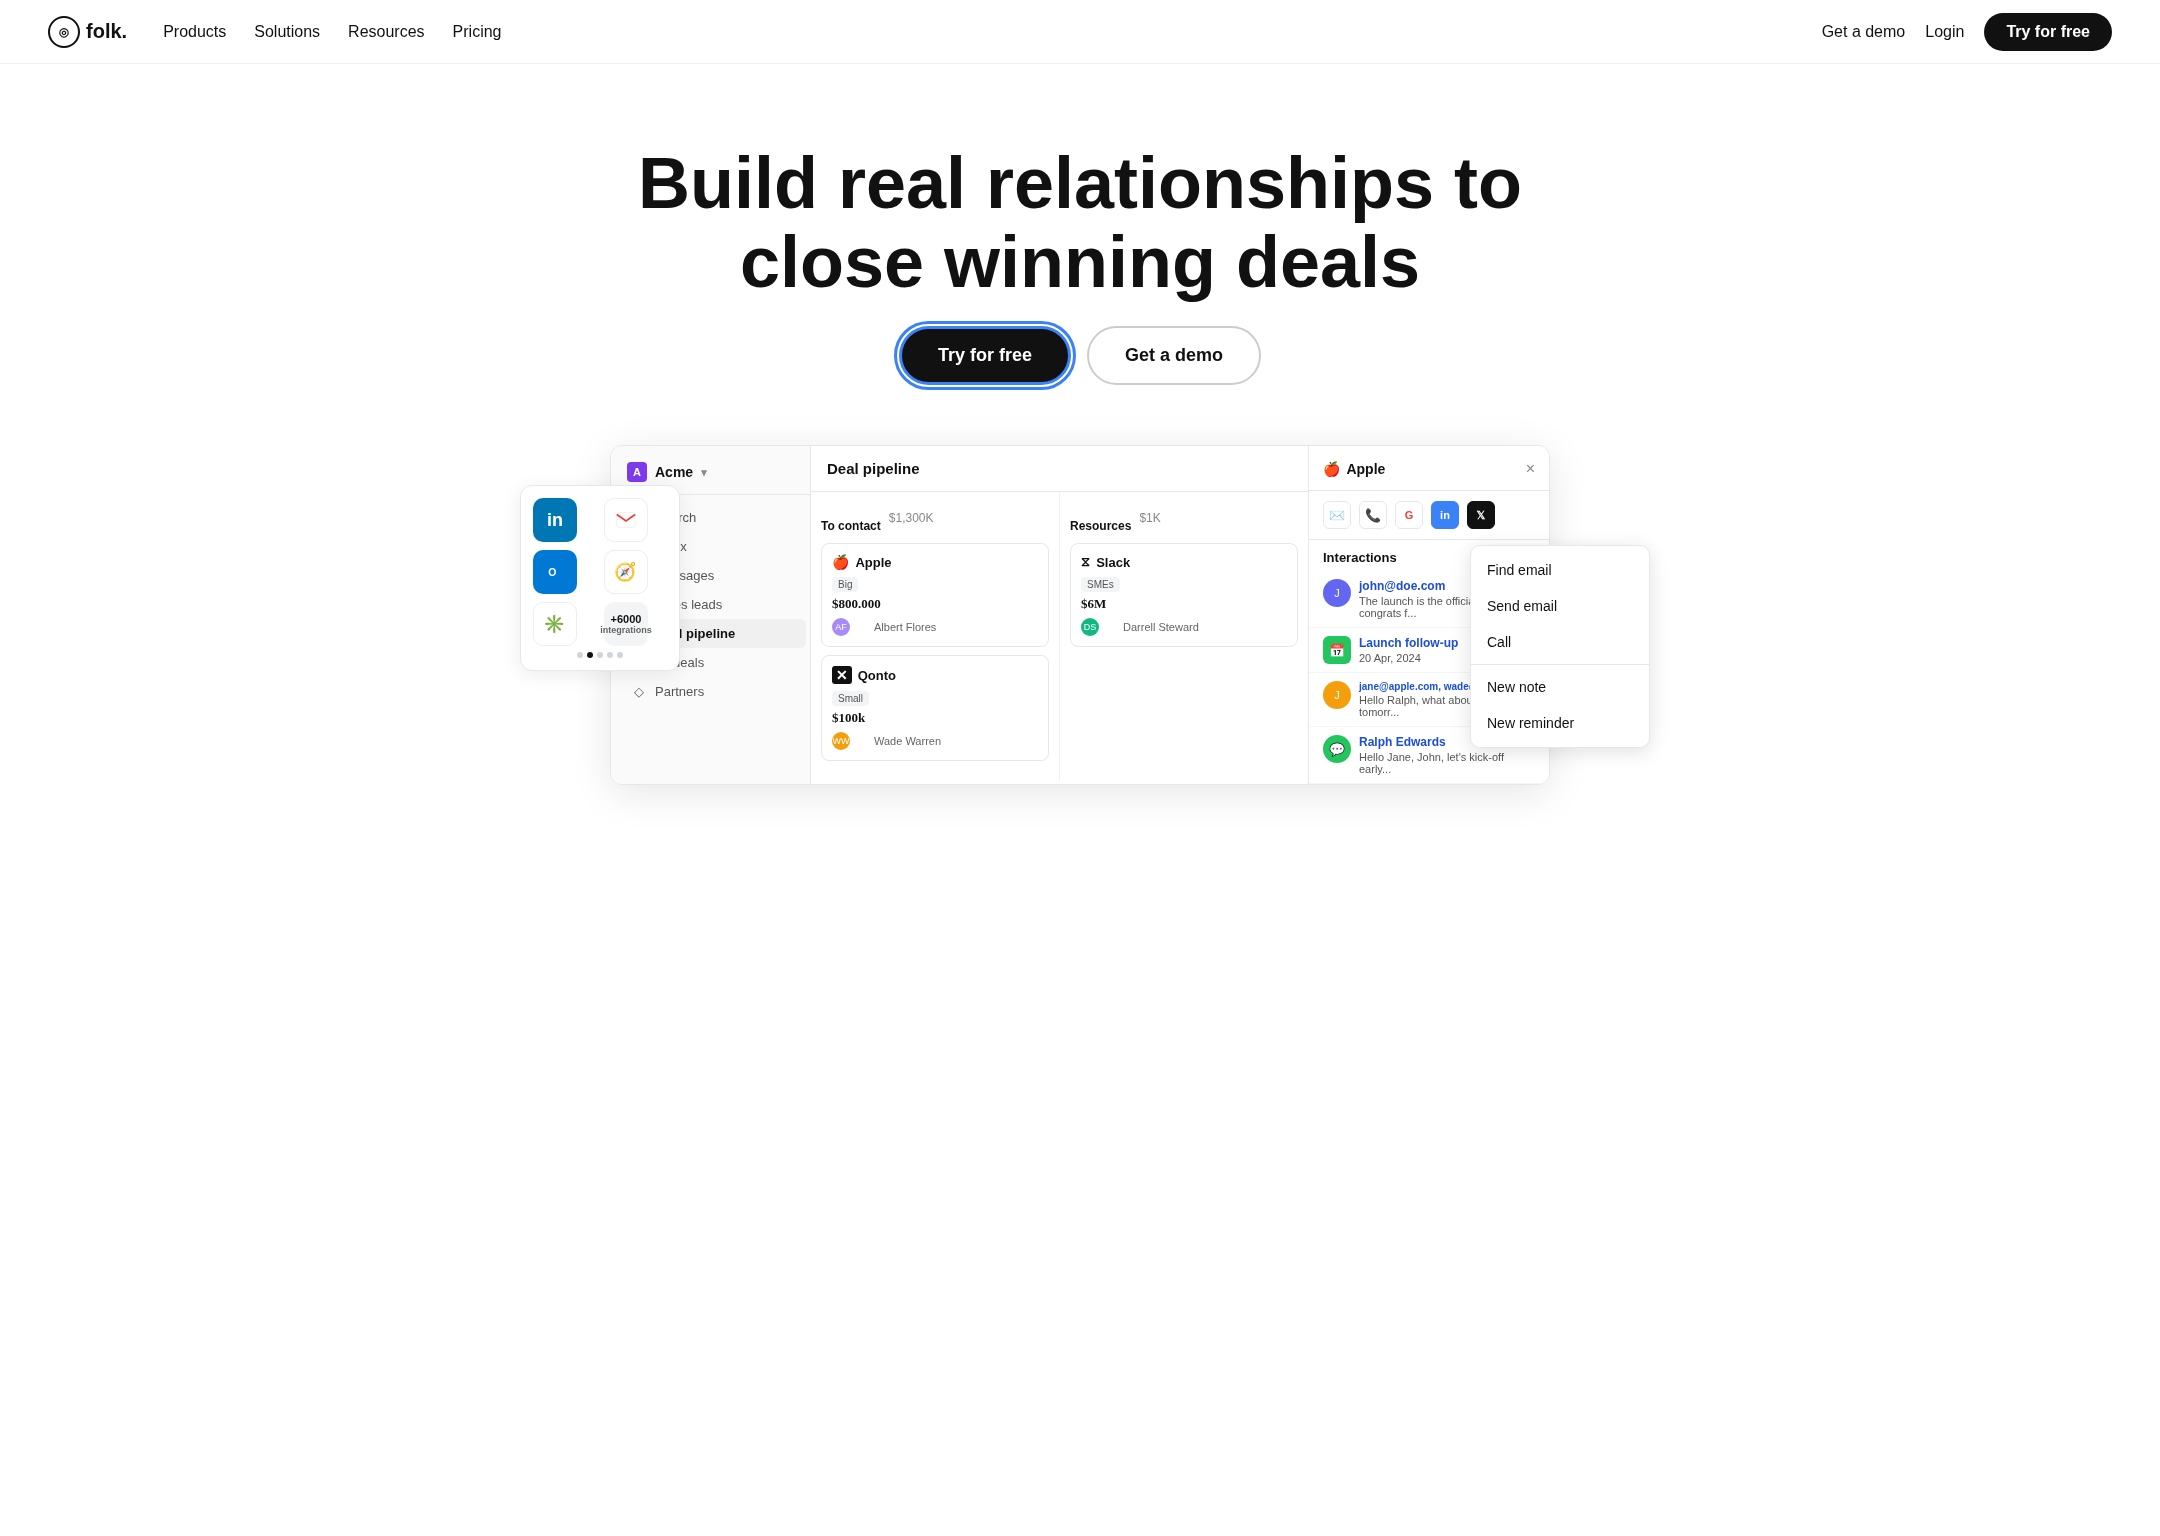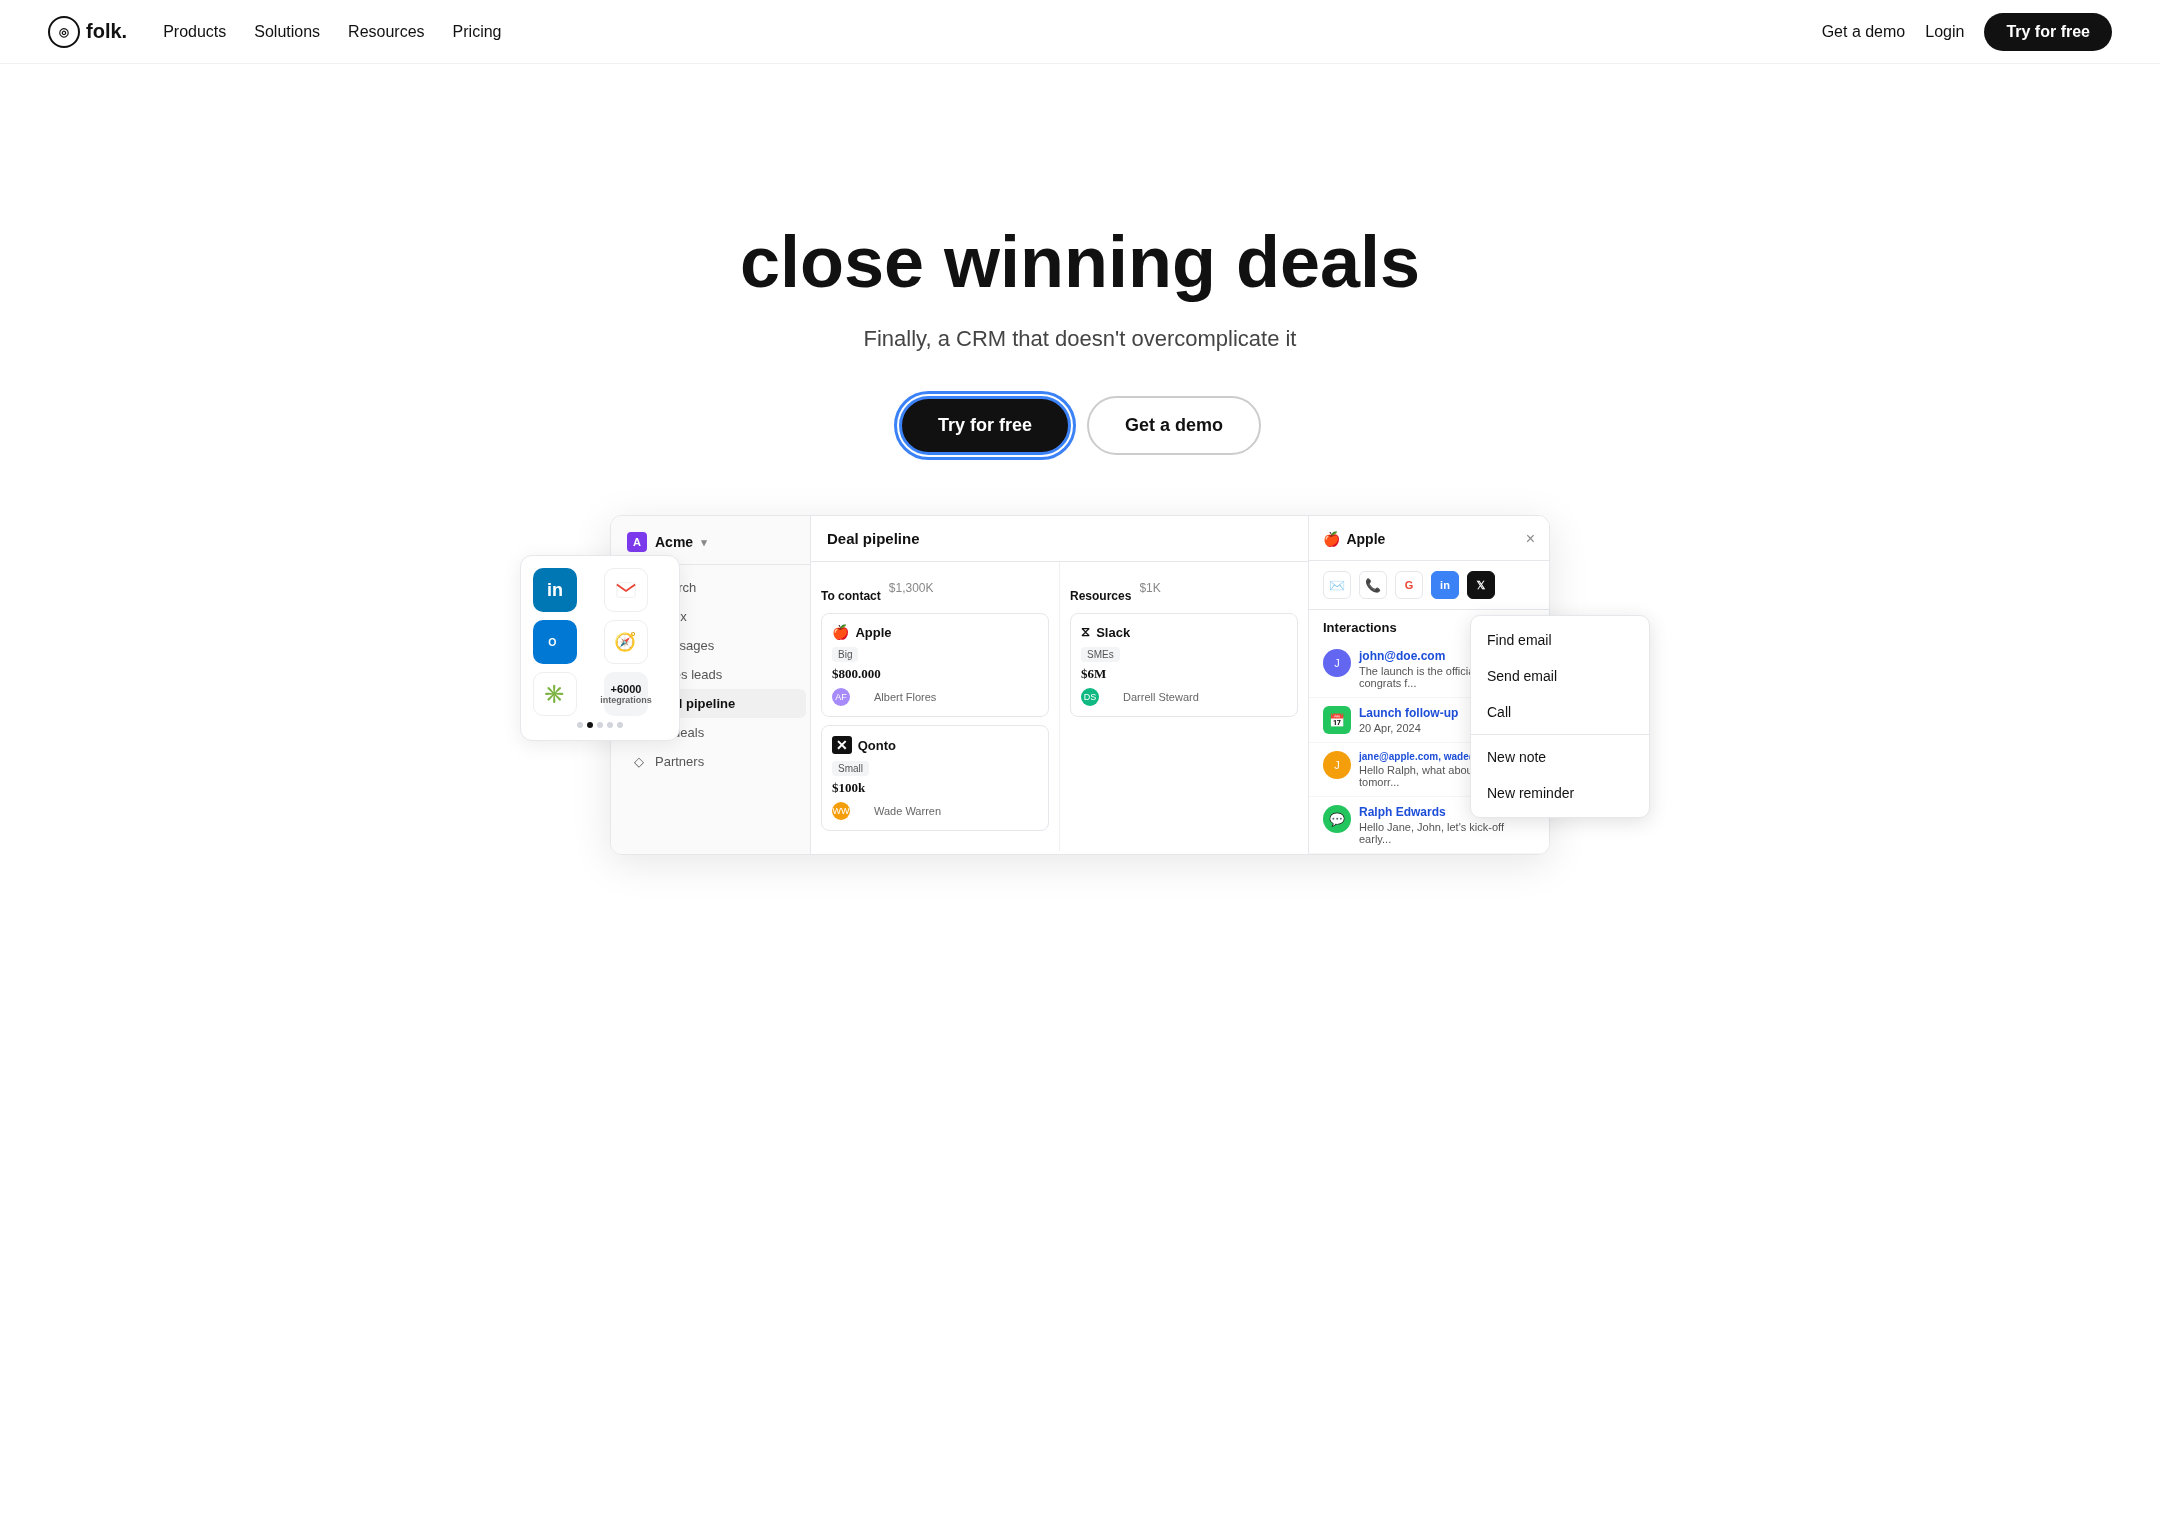--- a/index.html
+++ b/index.html
@@ -371,24 +371,23 @@
   </div>
   <div class="nav-right">
     <a href="#" class="nav-demo">Get a demo</a>
     <a href="#" class="nav-login">Login</a>
     <button class="nav-try">Try for free</button>
   </div>
 </nav>
 
 <section class="hero">
   <h1>
-    <br>
+    <span>Build real relationships to</span><br>
     <span>close winning deals</span>
   </h1>
-  <p>Finally, a CRM that doesn't overcomplicate it</p>
   <div class="hero-buttons">
     <button class="btn-primary">Try for free</button>
     <button class="btn-secondary">Get a demo</button>
   </div>
 </section>
 
 <div class="app-preview">
 
   <div class="integrations-float">
     <div class="int-grid">

